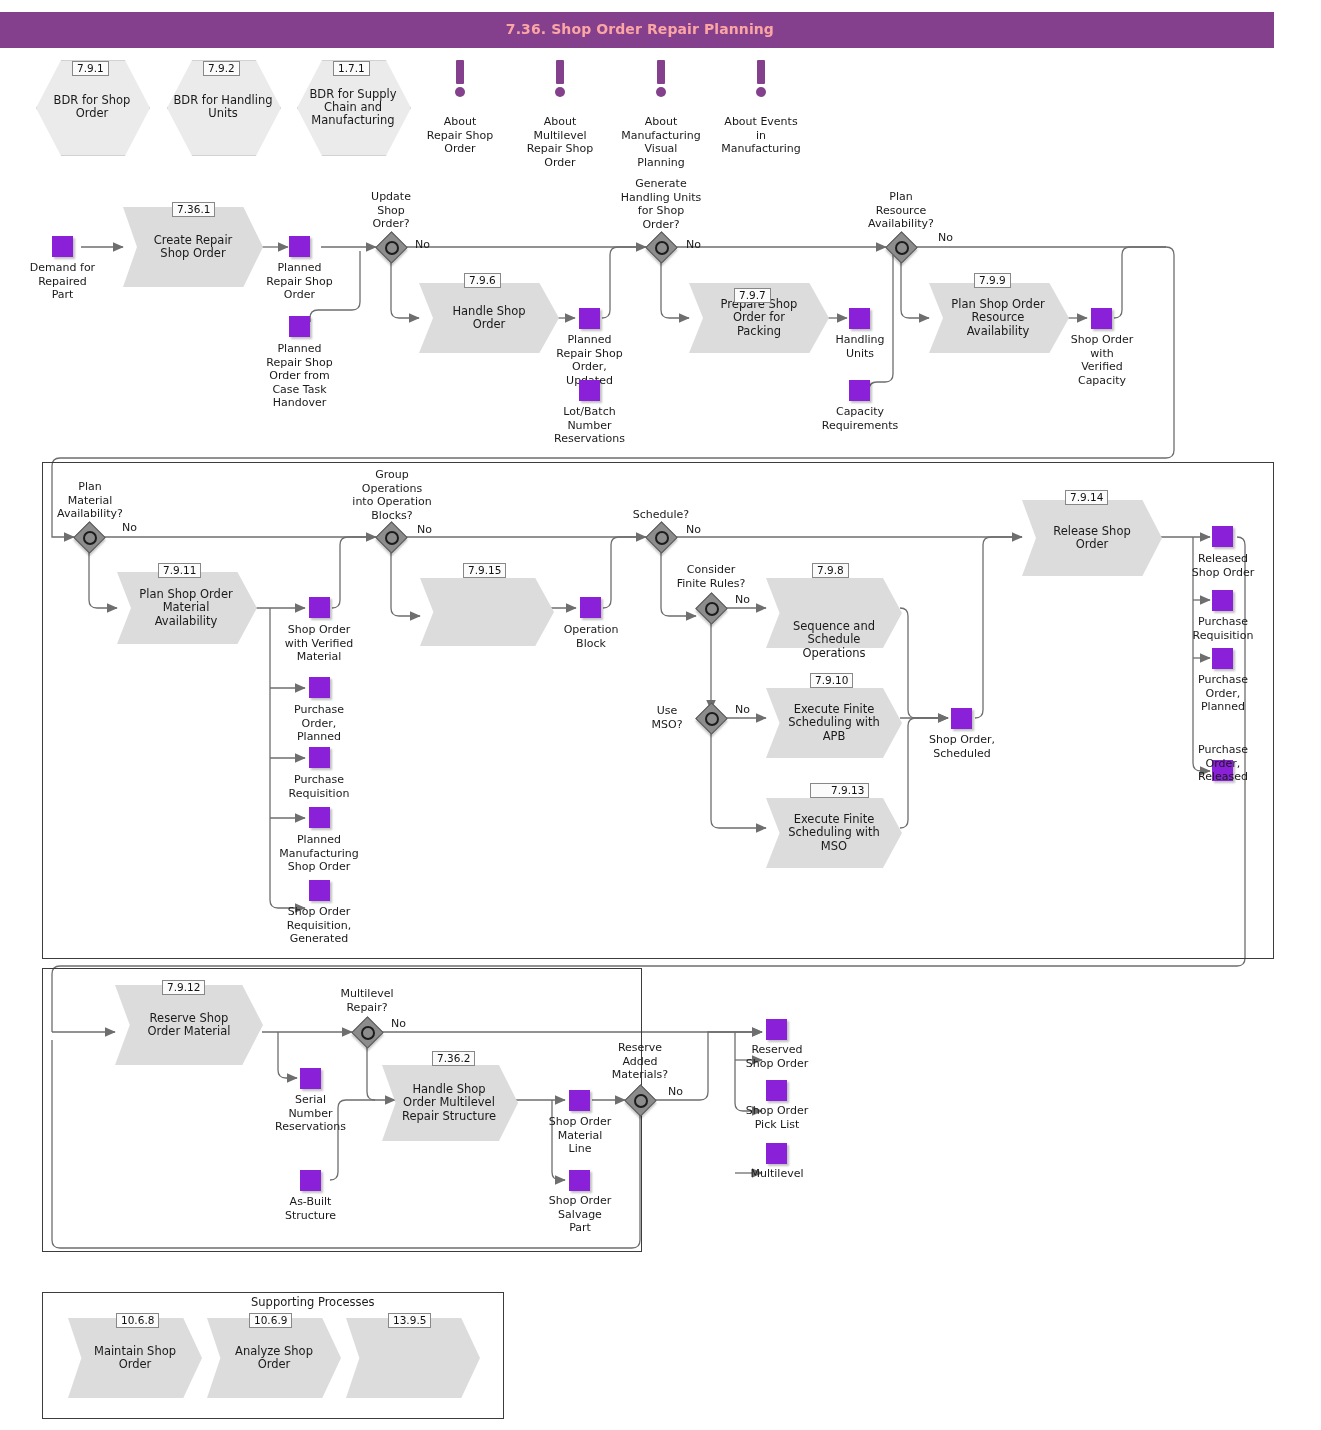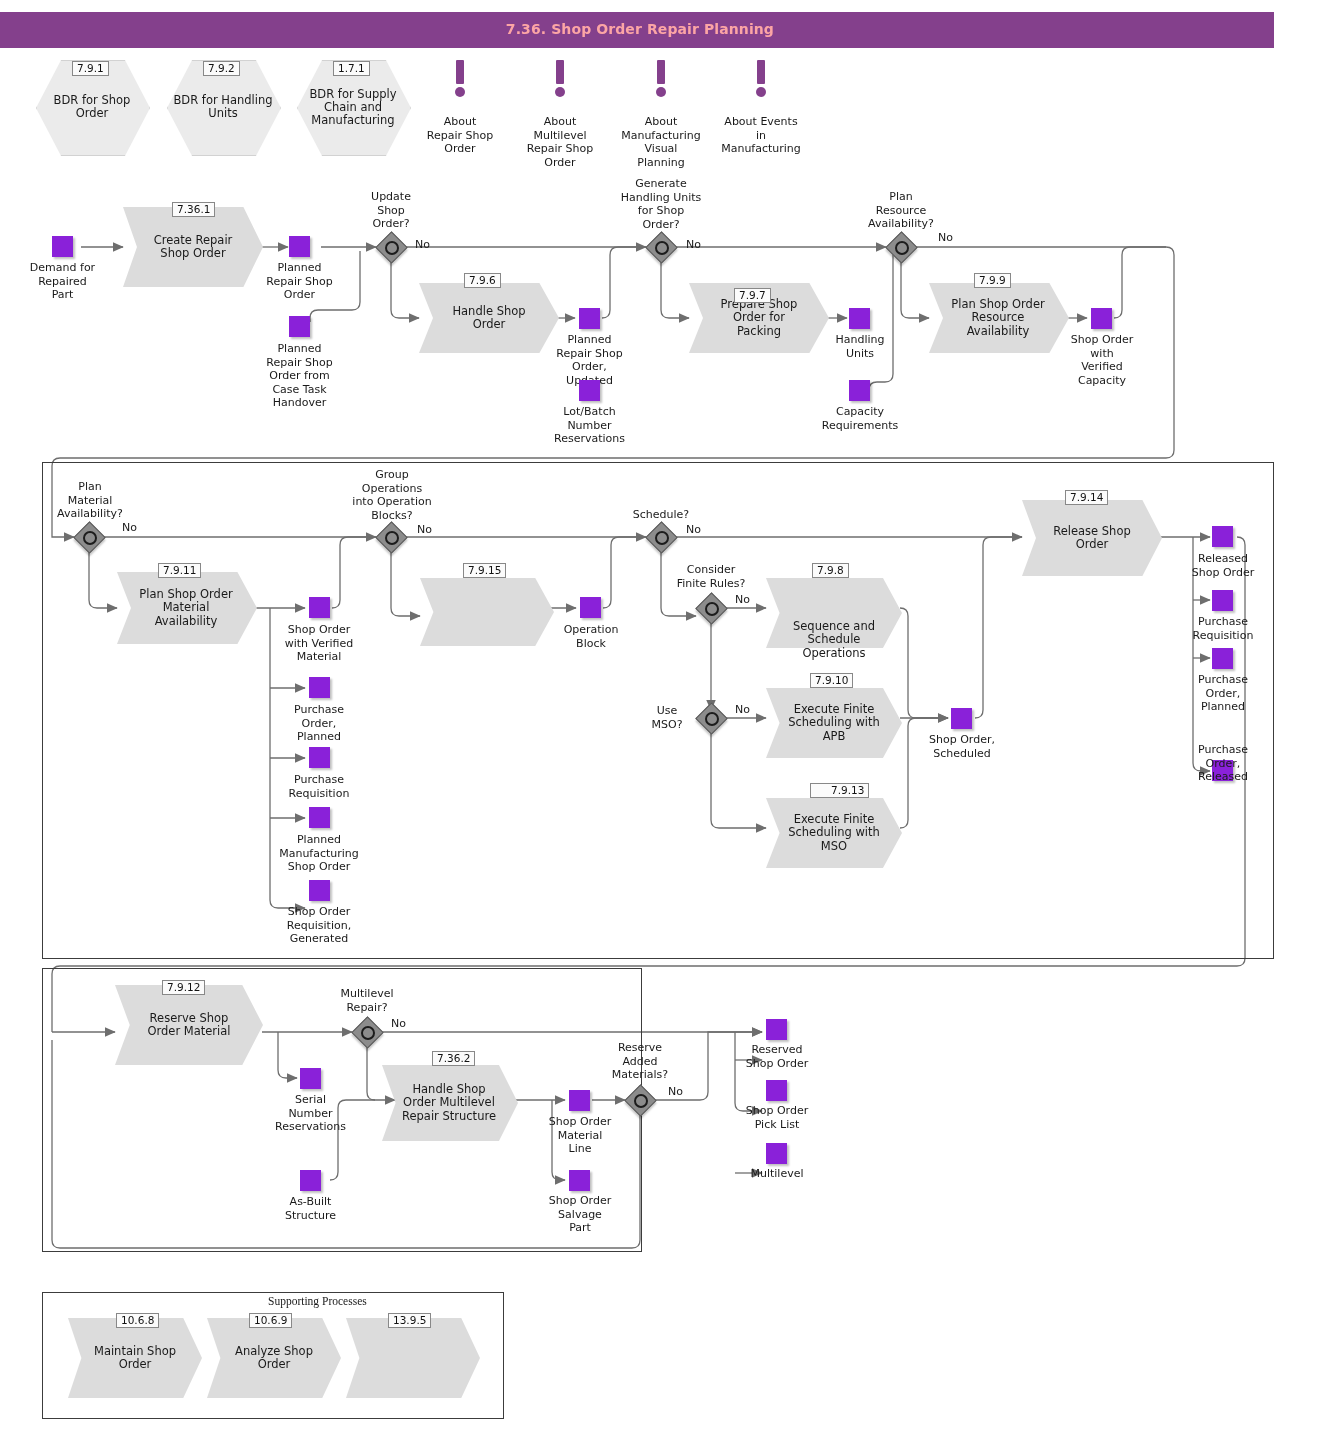--- a/index.html
+++ b/index.html
@@ -549,21 +549,21 @@
 Shop Order</div>
 
   <div class="dobj" style="left:766px;top:1080px;"></div>
   <div class="dlabel" style="left:727px;top:1104px;width:100px;">Shop Order
 Pick List</div>
 
   <div class="dobj" style="left:766px;top:1143px;"></div>
   <div class="dlabel" style="left:727px;top:1167px;width:100px;">Multilevel</div>
 
   <div class="groupbox" style="left:42px;top:1292px;width:460px;height:125px;"></div>
-  <div class="group-title" style="left:264px;top:1295px;font-family:Liberation Serif, serif;">Supporting Processes</div>
+  <div class="group-title" style="left:247px;top:1295px;">Supporting Processes</div>
 
   <div class="chev" style="left:68px;top:1318px;width:134px;height:80px;"></div>
   <div class="chev-label" style="left:72px;top:1318px;width:126px;height:80px;white-space:pre-line;">Maintain Shop
 Order</div>
   <div class="tag" style="left:116px;top:1313px;">10.6.8</div>
 
   <div class="chev" style="left:207px;top:1318px;width:134px;height:80px;"></div>
   <div class="chev-label" style="left:211px;top:1318px;width:126px;height:80px;white-space:pre-line;">Analyze Shop
 Order</div>
   <div class="tag" style="left:249px;top:1313px;">10.6.9</div>

